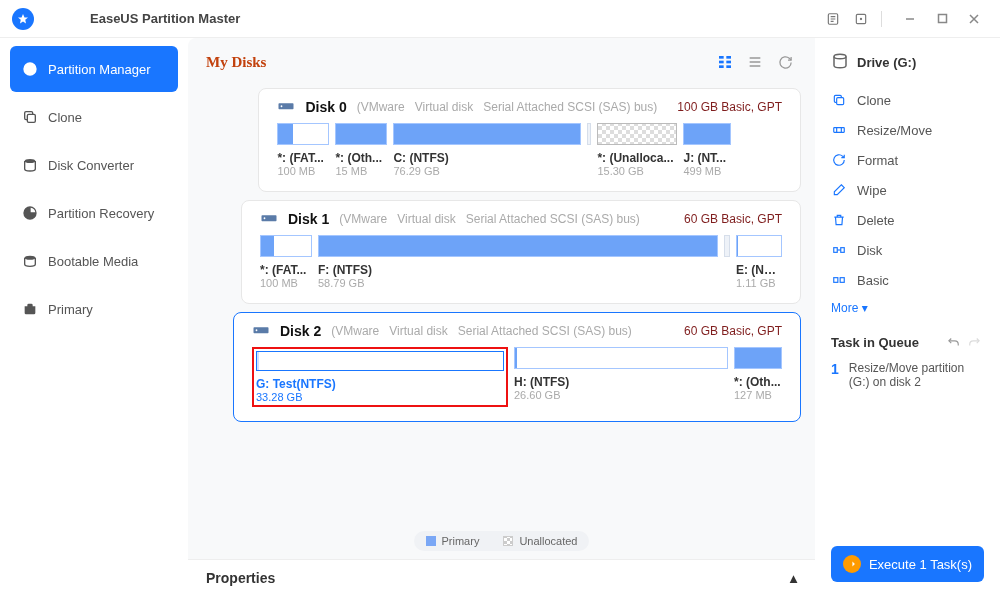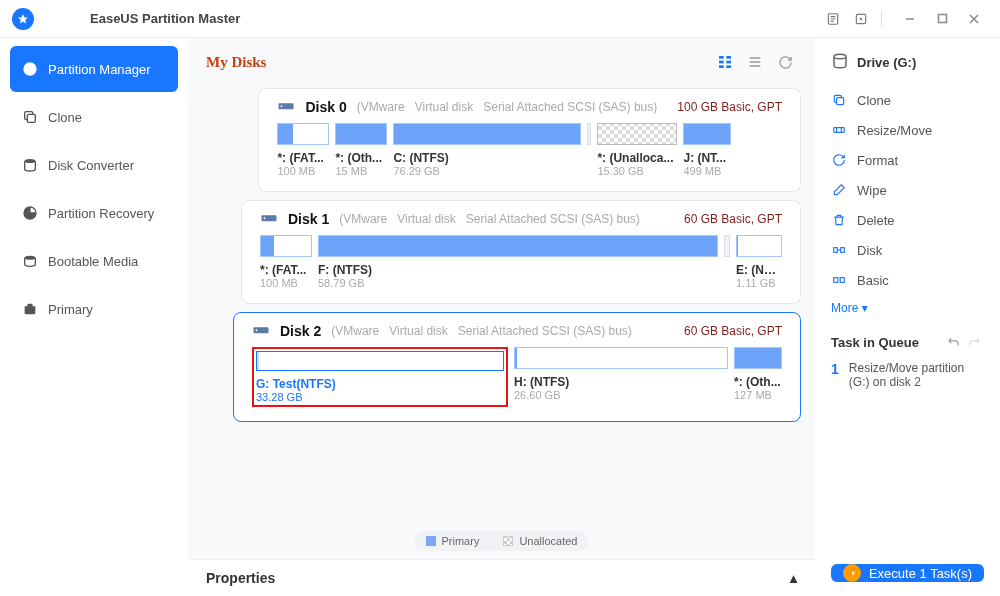--- a/index.html
+++ b/index.html
@@ -58,21 +58,21 @@
 .drive-title { font-weight:700; font-size:13px; }
 .action { display:flex; align-items:center; gap:10px; padding:7px 0; color:#555; cursor:pointer; font-size:13px; }
 .action .ai { width:16px; height:16px; display:flex; align-items:center; justify-content:center; color:#1976ff; }
 .more { color:#1976ff; font-size:12px; padding:6px 0; cursor:pointer; }
 .queue-sec { margin-top:12px; }
 .queue-head { display:flex; align-items:center; font-size:13px; font-weight:600; margin-bottom:10px; }
 .queue-head .sp { flex:1; }
 .qbtn { width:18px; height:18px; color:#999; margin-left:4px; cursor:pointer; display:flex; align-items:center; justify-content:center; }
 .task-item { display:flex; gap:10px; align-items:flex-start; font-size:12px; color:#555; }
 .task-num { color:#1976ff; font-weight:700; font-size:14px; }
-.exec-btn { margin-top:auto; background:#1976ff; color:#fff; border-radius:6px; display:flex; align-items:center; justify-content:center; gap:8px; cursor:pointer; font-size:13px; font-weight:500; }
+.exec-btn { margin-top:auto; background:#1976ff; color:#fff; border-radius:6px; padding:9px; display:flex; align-items:center; justify-content:center; gap:8px; cursor:pointer; font-size:13px; font-weight:500; }
 .exec-ico { width:18px; height:18px; background:#ff9b00; border-radius:50%; display:flex; align-items:center; justify-content:center; }
 </style>
 </head>
 <body>
 
 <div class="app">
   <div class="titlebar">
     <div class="logo">
       <svg width="12" height="12" viewBox="0 0 24 24">
           <path d="M12 2l3 7h7l-5.5 4.5L18 21l-6-4-6 4 1.5-7.5L2 9h7z"></path>

